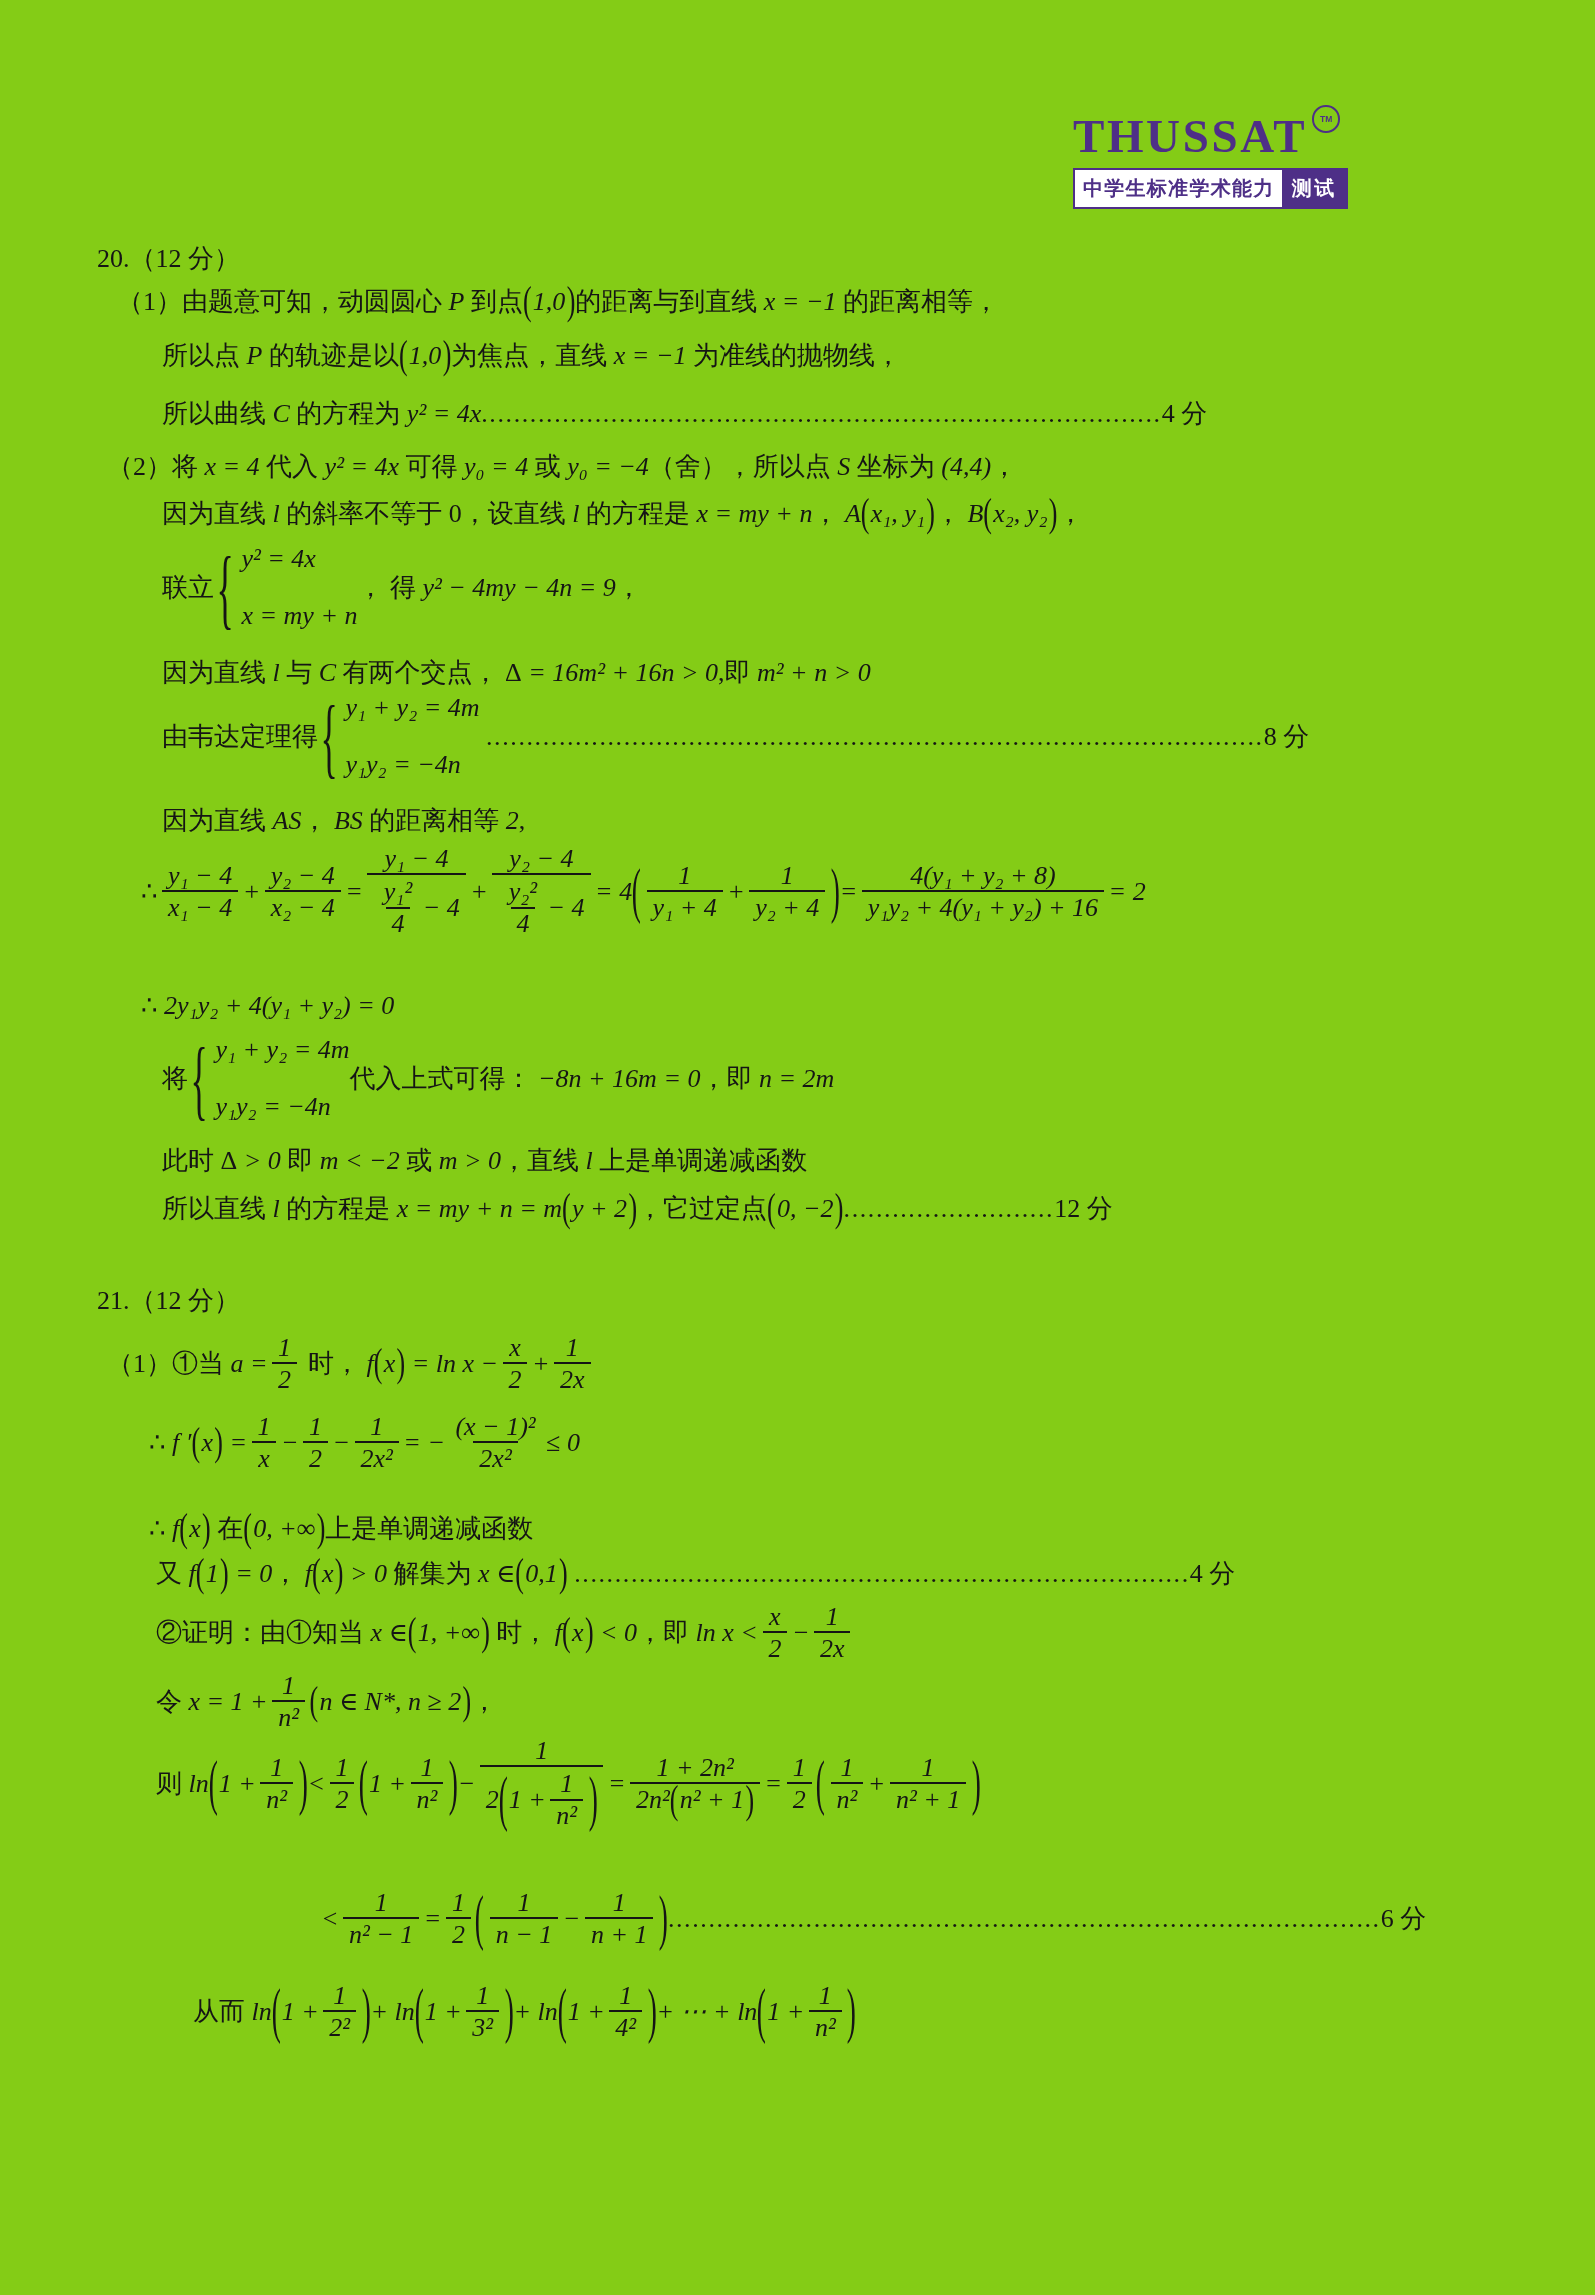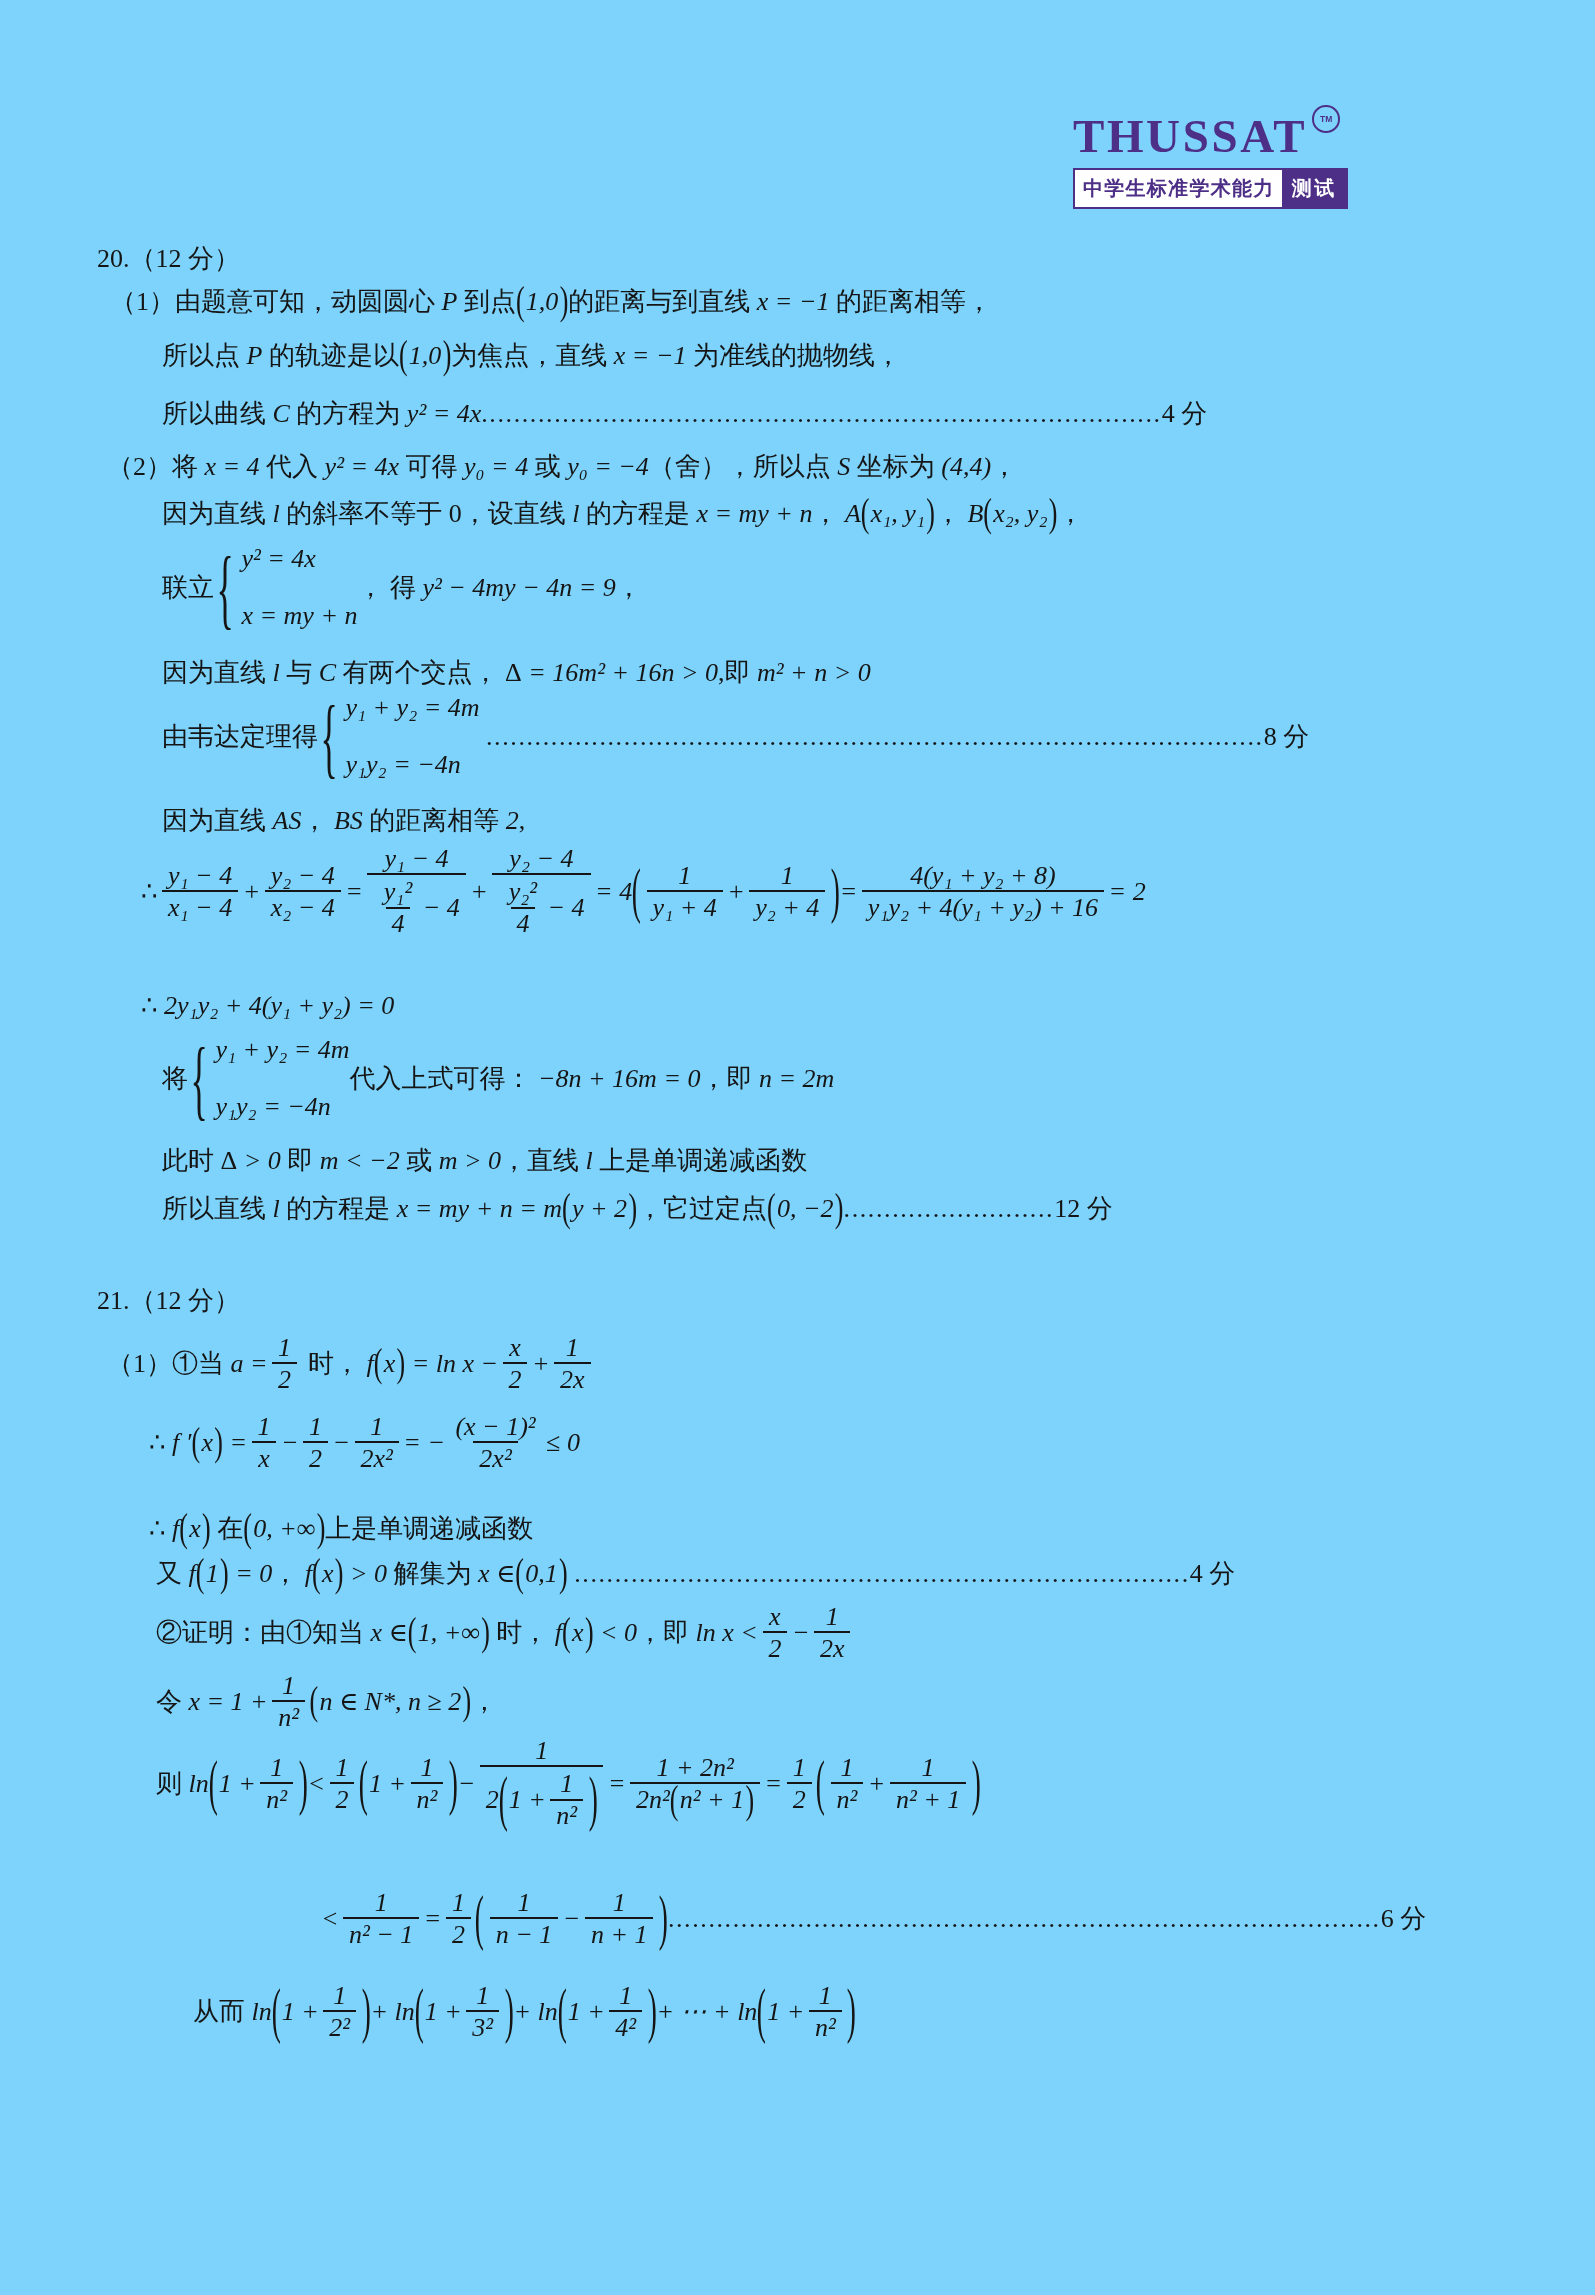--- a/index.html
+++ b/index.html
@@ -1,16 +1,16 @@
 <!DOCTYPE html>
 <html style="font-size:10.5px"><head>
 <meta charset="utf-8">
 <style>
   html,body{margin:0;padding:0;background:#e8e8e8;}
-  .page{position:relative;width:1595px;height:2295px;background:#7dd3fc;margin:0 auto;
+  .page{position:relative;width:1595px;height:2295px;background:#84cc16;margin:0 auto;
         font-family:"Liberation Serif","DejaVu Serif",serif;color:#151515;overflow:hidden;}
   .line{position:absolute;display:flex;align-items:center;white-space:pre;font-size:26px;line-height:1.3;}
   .t{font-style:normal;}
   .mm{font-style:italic;}
   .dots{letter-spacing:1.6px;font-style:normal;}
   .frac{display:inline-flex;flex-direction:column;align-items:center;vertical-align:middle;margin:0 4.6px;}
   .num,.den{display:inline-flex;align-items:center;justify-content:center;padding:0.7px 5.9px;line-height:1.12;}
   .den{border-top:2px solid #151515;}
   .pgroup{display:inline-flex;align-items:center;}
   .pc{display:inline-flex;align-items:center;padding:0 1.3px;}
@@ -42,21 +42,21 @@
       <span class="brand" style="color: rgb(78, 47, 135);">THUSSAT</span>
       <span class="tm" style="color: rgb(78, 47, 135); border-color: rgb(78, 47, 135); text-align: center;">TM</span>
     </div>
     <div class="banner" style="border-color: rgb(78, 47, 135);">
       <span class="subtitle" style="color: rgb(78, 47, 135);">中学生标准学术能力</span>
       <span class="badge" style="background: rgb(78, 47, 135);">测试</span>
     </div>
   </div>
 
   <div class="line t" style="left:97px;top:242px">20.（12 分）</div>
-  <div class="line" style="left:110px;top:285px"><span class="t">（1）由题意可知，动圆圆心 </span><span class="mm">P</span><span class="t"> 到点</span><span class="pgroup"><span class="pg par-15">(</span><span class="pc"><span class="mm">1,0</span></span><span class="pg par-15">)</span></span><span class="t">的距离与到直线 </span><span class="mm">x = −1</span><span class="t"> 的距离相等，</span></div>
+  <div class="line" style="left:117px;top:285px"><span class="t">（1）由题意可知，动圆圆心 </span><span class="mm">P</span><span class="t"> 到点</span><span class="pgroup"><span class="pg par-15">(</span><span class="pc"><span class="mm">1,0</span></span><span class="pg par-15">)</span></span><span class="t">的距离与到直线 </span><span class="mm">x = −1</span><span class="t"> 的距离相等，</span></div>
   <div class="line" style="left:162px;top:339px"><span class="t">所以点 </span><span class="mm">P</span><span class="t"> 的轨迹是以</span><span class="pgroup"><span class="pg par-15">(</span><span class="pc"><span class="mm">1,0</span></span><span class="pg par-15">)</span></span><span class="t">为焦点，直线 </span><span class="mm">x = −1</span><span class="t"> 为准线的抛物线，</span></div>
   <div class="line" style="left:162px;top:397px"><span class="t">所以曲线 </span><span class="mm">C</span><span class="t"> 的方程为 </span><span class="mm">y² = 4x</span><span class="dots">....................................................................................</span><span class="t">4 分</span></div>
   <div class="line" style="left:107px;top:450px"><span class="t">（2）将 </span><span class="mm">x = 4</span><span class="t"> 代入 </span><span class="mm">y² = 4x</span><span class="t"> 可得 </span><span class="mm">y₀ = 4</span><span class="t"> 或 </span><span class="mm">y₀ = −4</span><span class="t">（舍），所以点 </span><span class="mm">S</span><span class="t"> 坐标为 </span><span class="mm">(4,4)</span><span class="t">，</span></div>
   <div class="line" style="left:162px;top:497px"><span class="t">因为直线 </span><span class="mm">l</span><span class="t"> 的斜率不等于 0，设直线 </span><span class="mm">l</span><span class="t"> 的方程是 </span><span class="mm">x = my + n</span><span class="t">， </span><span class="mm">A</span><span class="pgroup"><span class="pg par-15">(</span><span class="pc"><span class="mm">x₁, y₁</span></span><span class="pg par-15">)</span></span><span class="t">， </span><span class="mm">B</span><span class="pgroup"><span class="pg par-15">(</span><span class="pc"><span class="mm">x₂, y₂</span></span><span class="pg par-15">)</span></span><span class="t">，</span></div>
   <div class="line" style="left:162px;top:542px"><span class="t">联立</span><span class="sysg"><span class="brace">{</span><span class="sys"><span class="row"><span class="mm">y² = 4x</span></span><span class="row"><span class="mm">x = my + n</span></span></span></span><span class="t">， 得 </span><span class="mm">y² − 4my − 4n = 9</span><span class="t">，</span></div>
   <div class="line" style="left:162px;top:656px"><span class="t">因为直线 </span><span class="mm">l</span><span class="t"> 与 </span><span class="mm">C</span><span class="t"> 有两个交点， </span><span class="t">Δ</span><span class="mm"> = 16m² + 16n &gt; 0</span><span class="t">,即 </span><span class="mm">m² + n &gt; 0</span></div>
   <div class="line" style="left:162px;top:691px"><span class="t">由韦达定理得</span><span class="sysg"><span class="brace">{</span><span class="sys"><span class="row"><span class="mm">y₁ + y₂ = 4m</span></span><span class="row"><span class="mm">y₁y₂ = −4n</span></span></span></span><span class="t"> </span><span class="dots">................................................................................................</span><span class="t">8 分</span></div>
   <div class="line" style="left:162px;top:804px"><span class="t">因为直线 </span><span class="mm">AS</span><span class="t">， </span><span class="mm">BS</span><span class="t"> 的距离相等 </span><span class="mm">2</span><span class="t">,</span></div>
   <div class="line" style="left:141px;top:843px"><span class="t">∴</span><span class="frac"><span class="num"><span class="mm">y₁ − 4</span></span><span class="den"><span class="mm">x₁ − 4</span></span></span><span class="mm">+</span><span class="frac"><span class="num"><span class="mm">y₂ − 4</span></span><span class="den"><span class="mm">x₂ − 4</span></span></span><span class="mm">=</span><span class="frac"><span class="num"><span class="mm">y₁ − 4</span></span><span class="den"><span class="frac"><span class="num"><span class="mm">y₁²</span></span><span class="den"><span class="mm">4</span></span></span><span class="mm">− 4</span></span></span><span class="mm">+</span><span class="frac"><span class="num"><span class="mm">y₂ − 4</span></span><span class="den"><span class="frac"><span class="num"><span class="mm">y₂²</span></span><span class="den"><span class="mm">4</span></span></span><span class="mm">− 4</span></span></span><span class="mm">= 4</span><span class="pgroup"><span class="pg par-2">(</span><span class="pc"><span class="frac"><span class="num"><span class="mm">1</span></span><span class="den"><span class="mm">y₁ + 4</span></span></span><span class="mm">+</span><span class="frac"><span class="num"><span class="mm">1</span></span><span class="den"><span class="mm">y₂ + 4</span></span></span></span><span class="pg par-2">)</span></span><span class="mm">=</span><span class="frac"><span class="num"><span class="mm">4(y₁ + y₂ + 8)</span></span><span class="den"><span class="mm">y₁y₂ + 4(y₁ + y₂) + 16</span></span></span><span class="mm">= 2</span></div>
   <div class="line" style="left:141px;top:989px"><span class="t">∴ </span><span class="mm">2y₁y₂ + 4(y₁ + y₂) = 0</span></div>

